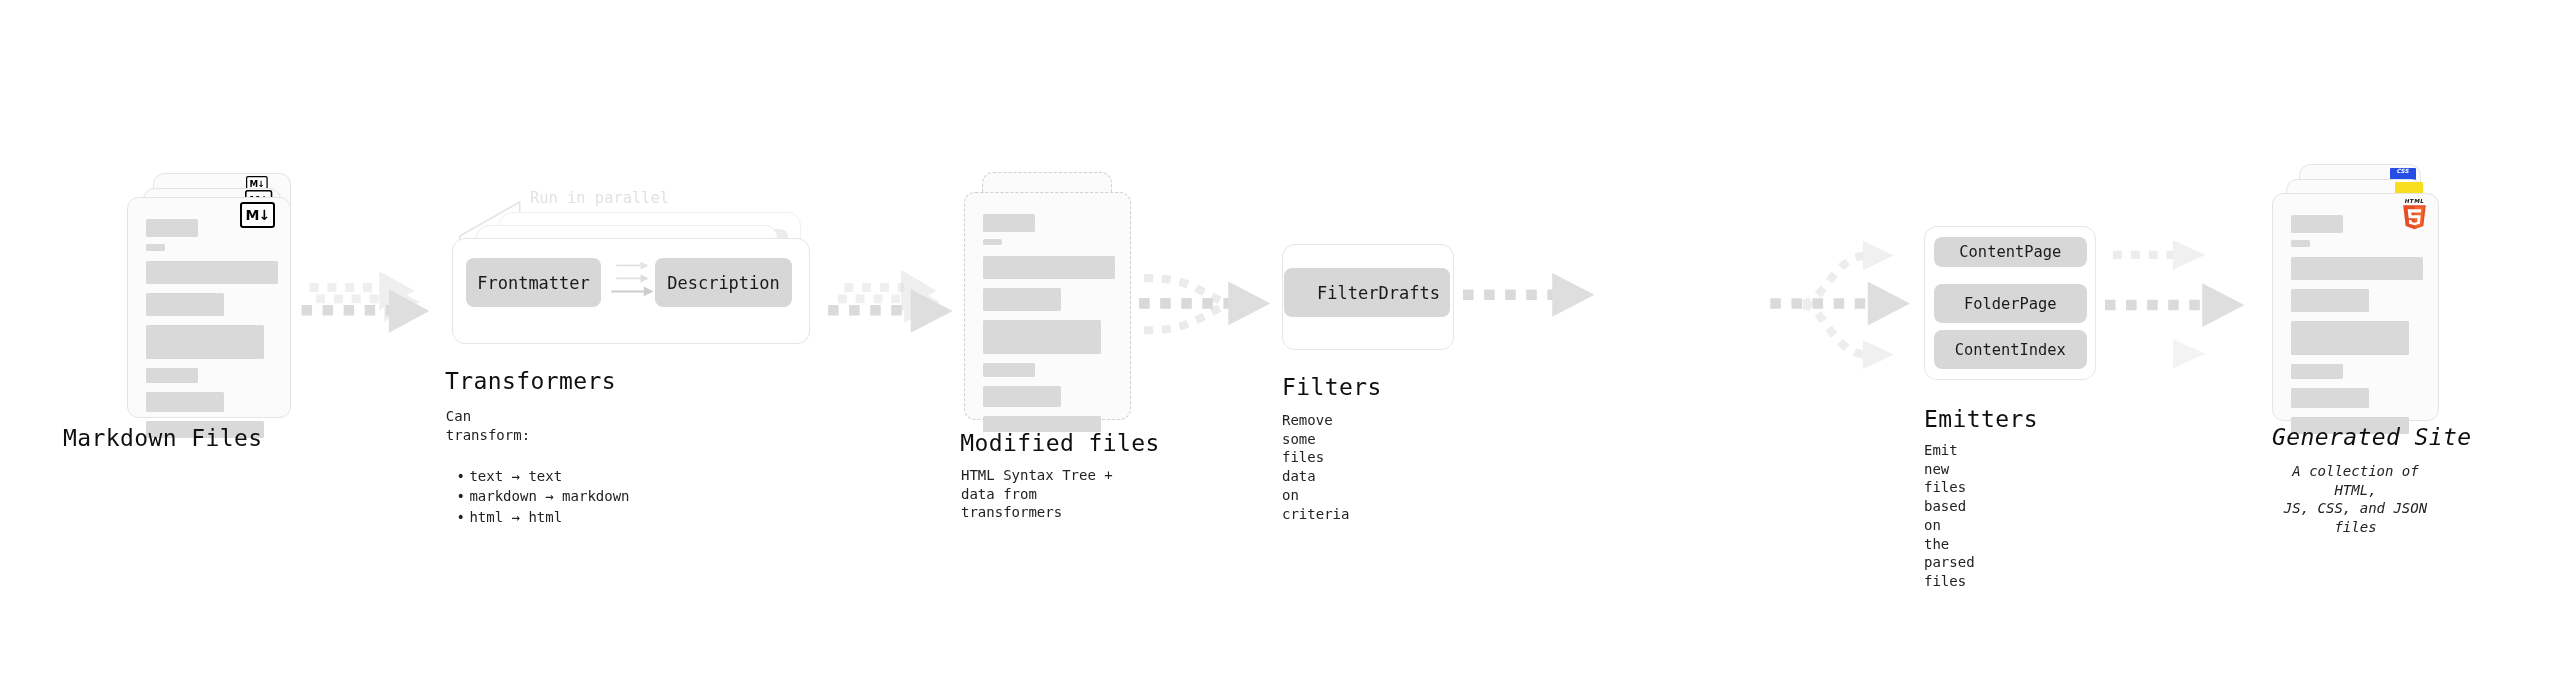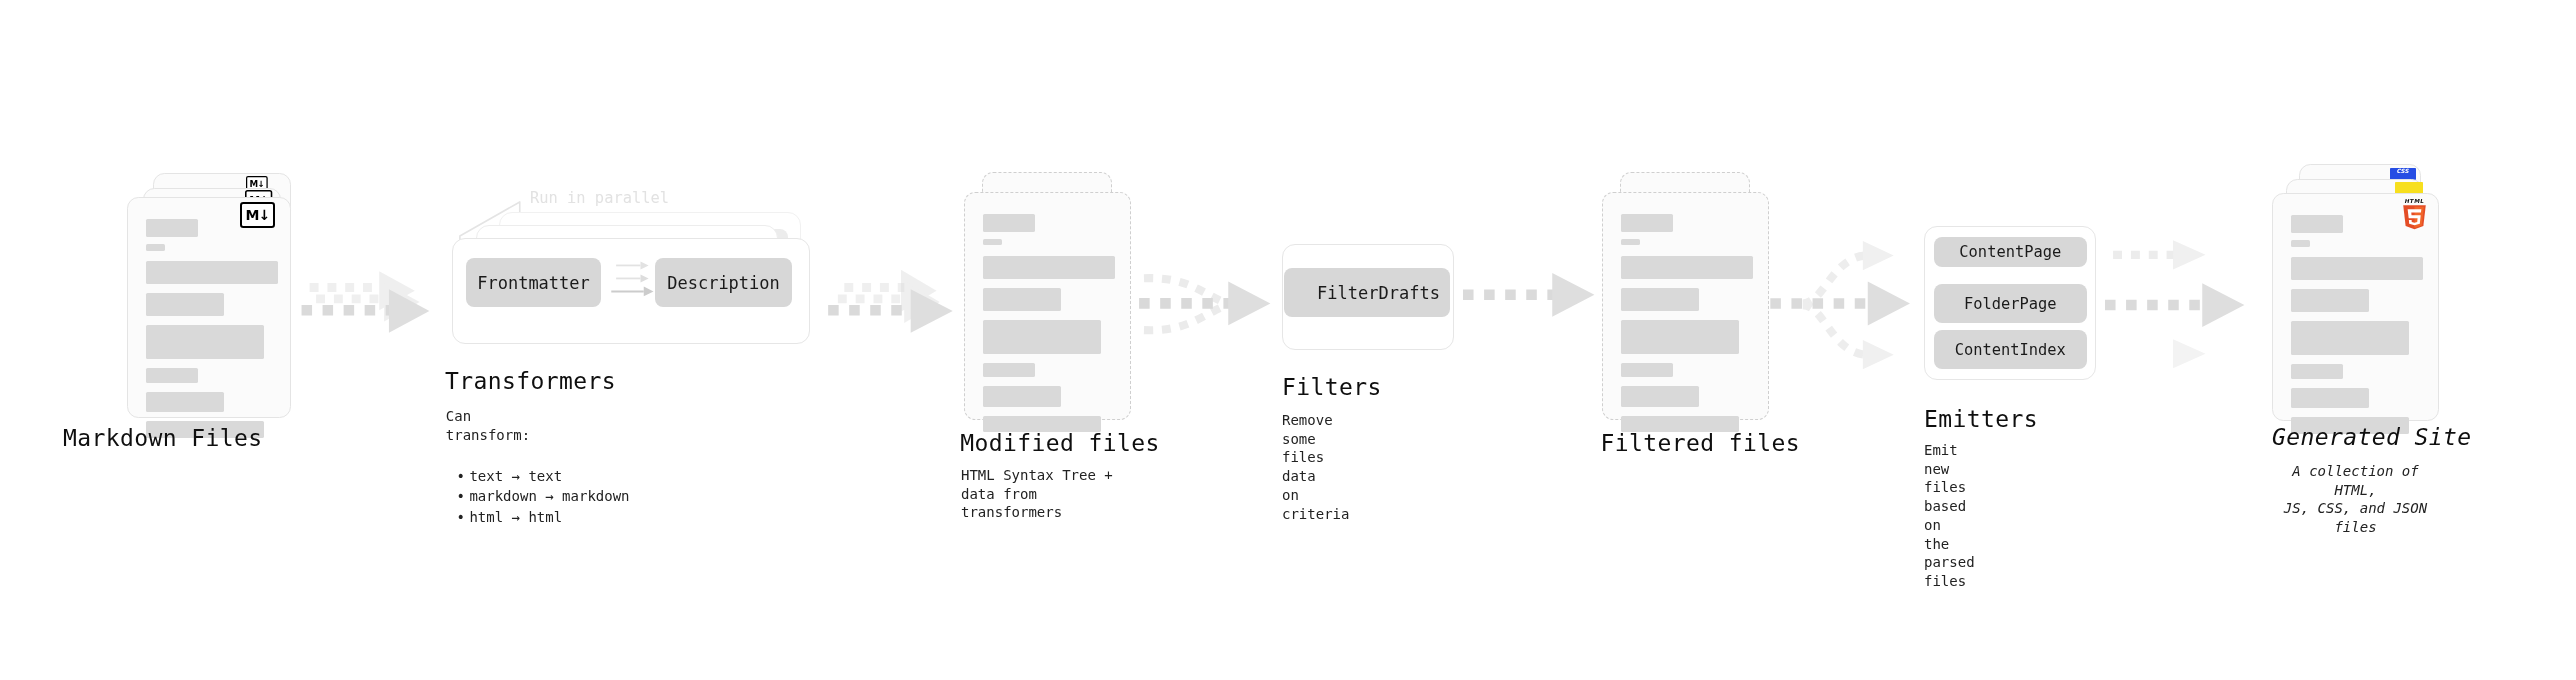--- a/index.html
+++ b/index.html
@@ -228,38 +228,20 @@
     <div class="title" style="left:0px;top:130px;">Filters</div>
     <div class="sub" style="left:0px;top:167px;">Remove some files data
 on criteria</div>
   </div>
 
   <svg class="arrowsvg" style="left:1463px;top:268px;width:146px;height:65px;" viewBox="0 0 180 80" width="146" height="65">
     <path d="M0 33 H 112" stroke="#dadada" stroke-width="13" stroke-dasharray="13 13" fill="none"></path>
     <polygon points="110,6 162,33 110,60" fill="#dedede"></polygon>
   </svg>
 
-  <div class="node" style="left:1599px;top:172px;">
-    <div class="docstack" style="width:179px;height:260px;">
-      <div class="doccard dashed" style="left:21px;top:0px;width:130px;height:49px;"></div>
-      <div class="doccard dashed" style="left:3.3px;top:19.5px;width:167px;height:228px;">
-        <div class="doclines">
-          <div class="dline" style="width:52px;height:18px;"></div>
-          <div class="dline" style="width:18.7px;height:6.5px;margin-bottom:10.6px;"></div>
-          <div class="dline" style="width:132px;height:23px;margin-bottom:9px;"></div>
-          <div class="dline" style="width:78px;height:23px;margin-bottom:9px;"></div>
-          <div class="dline" style="width:118px;height:34px;margin-bottom:9px;"></div>
-          <div class="dline" style="width:52px;height:14.6px;margin-bottom:9px;"></div>
-          <div class="dline" style="width:78px;height:20.3px;margin-bottom:9px;"></div>
-          <div class="dline" style="width:118px;height:16.3px;"></div>
-        </div>
-      </div>
-    </div>
-    <div class="title" style="left:1.6px;top:258px;">Filtered files</div>
-  </div>
 
   <svg class="arrowsvg" style="left:1770px;top:228px;width:163px;height:138px;" viewBox="0 0 200 170" width="163" height="138">
     <g stroke="#ededed" stroke-width="10" stroke-dasharray="11 11" fill="none">
       <path d="M40 93 C 66 92, 76 38, 116 34"></path>
       <path d="M40 95 C 66 96, 76 152, 116 156"></path>
     </g>
     <polygon points="114,16 152,34 114,52" fill="#f0f0f0"></polygon>
     <polygon points="114,138 152,156 114,174" fill="#f0f0f0"></polygon>
     <path d="M0 93 H 122" stroke="#dadada" stroke-width="13" stroke-dasharray="13 13" fill="none"></path>
     <polygon points="120,66 172,93 120,120" fill="#dedede"></polygon>

